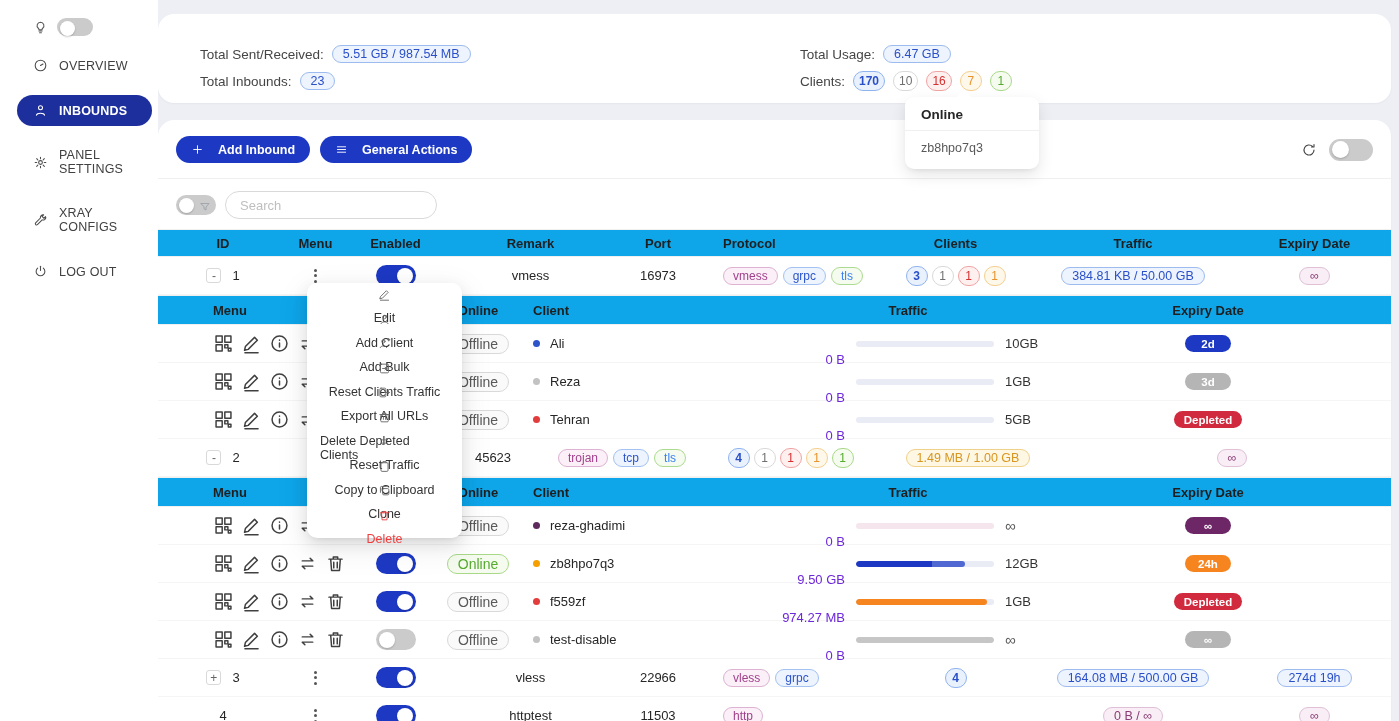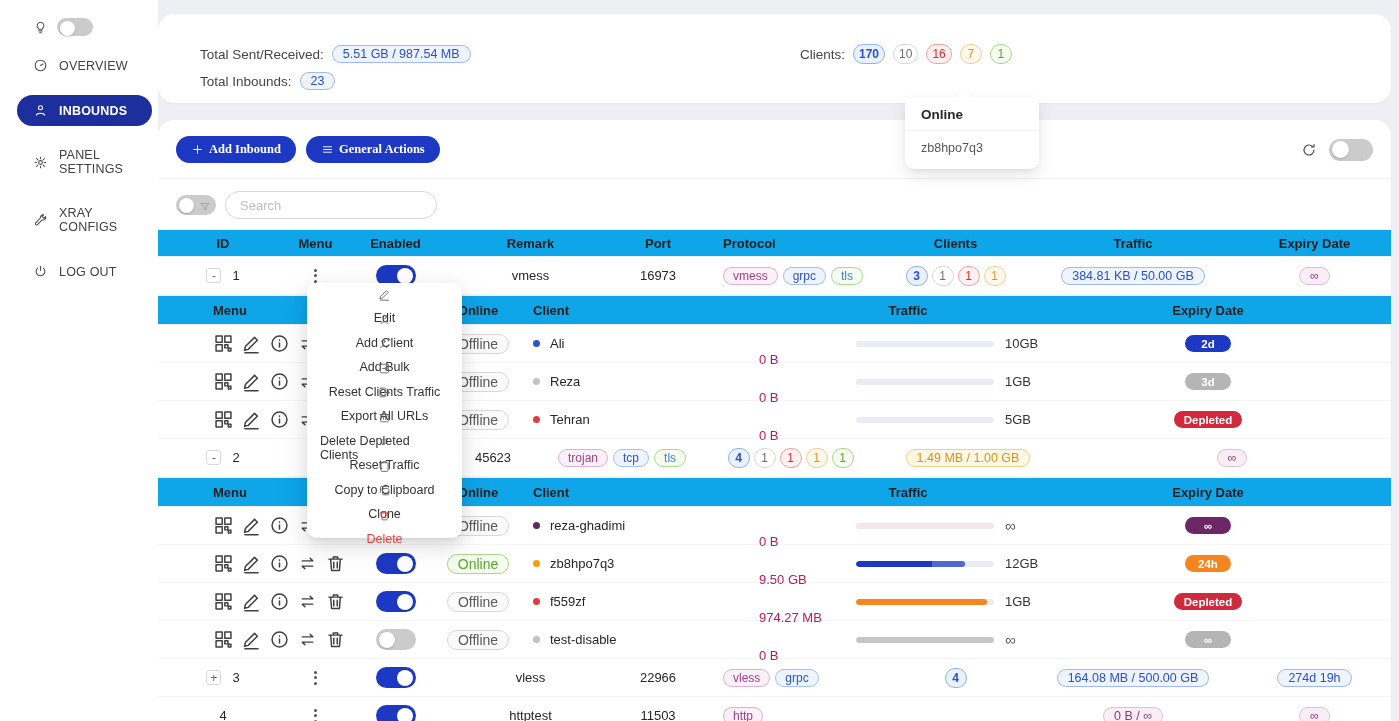--- a/index.html
+++ b/index.html
@@ -41,22 +41,22 @@
   
   .popover { position:absolute; left:758px; top:97px; width:134px; background:#fff; border-radius:9px; z-index:30;
              box-shadow:0 6px 16px rgba(0,0,0,.1), 0 3px 6px -4px rgba(0,0,0,.14); }
   .popover .arrow { position:absolute; top:-5px; left:54px; width:10px; height:10px; background:#fff; transform:rotate(45deg); }
   .popover .pp-title { font-size:13.5px; font-weight:bold; color:#262626; padding:10px 16px 8px; border-bottom:1px solid #f0f0f0; }
   .popover .pp-body { font-size:12.5px; color:#595959; padding:10px 16px 14px; }
 
   
   .panel-card { margin-top:17px; height:640px; border-radius:16px 16px 0 0; overflow:hidden; }
   .toolbar { display:flex; align-items:center; gap:10px; padding:16px 18px 15px; }
-  .btn { display:inline-flex; align-items:center; gap:5px; height:27px; padding:0 15px; border-radius:14px;
-         background:#1d39c4; color:#fff; font-size:12.5px; font-weight:bold; border:none; cursor:pointer;font-family:Liberation Serif, serif; }
+  .btn { display:inline-flex; align-items:center; gap:14px; height:27px; padding:0 15px; border-radius:14px;
+         background:#1d39c4; color:#fff; font-size:12.5px; font-weight:bold; border:none; cursor:pointer; }
   .btn svg { width:13px; height:13px; }
   .toolbar-right { margin-left:auto; display:flex; align-items:center; gap:12px; color:#454545; }
   .toolbar-right .rf svg { width:16px; height:16px; }
   .tdiv { border-bottom:1px solid #f0f0f0; }
   .search-row { display:flex; align-items:center; gap:9px; padding:12px 18px 10px; }
   .search-input { width:212px; height:28px; border:1px solid #d9d9d9; border-radius:14px; padding:0 14px;
                   font-size:13px; color:#595959; outline:none; font-family:"Liberation Sans",sans-serif; }
   .search-input::placeholder { color:#bfbfbf; }
 
   
@@ -92,21 +92,21 @@
   .p-pink  { background:#fbf0f8; border-color:#ddb2d2; color:#a1418c; }
   .p-blue  { background:#edf4fe; border-color:#a3c2f2; color:#2d54c9; }
   .p-green { background:#f5fcef; border-color:#abdb90; color:#3b82f6; }
   .proto { font-size:12px; padding:1px 9px; }
 
   .status { padding:1px 10px; border-radius:999px; font-size:14px; border:1px solid; }
   .status.offline { background:#fafafa; border-color:#d9d9d9; color:#595959; }
   .status.online  { background:#f5fcef; border-color:#a9d988; color:#56ab2f; }
   .cdot { width:7px; height:7px; border-radius:50%; flex:none; }
 
-  .tl { width:86px; color:#be185d;margin-top:32px; }
+  .tl { width:86px; text-align:right; color:#6d28d9;margin-top:32px; }
   .track { width:138px; height:6px; border-radius:3px; background:#e9ebf5; margin:0 6px; overflow:hidden; }
   .track.pink { background:#f5e6ee; }
   .fill { display:block; height:100%; border-radius:3px; }
   .fill-blue { background:linear-gradient(90deg,#1d39c4 0 70%,#4f68d2 70% 100%); }
   .fill-orange { background:#f6851f; }
   .fill-gray { background:#c6c6c6; }
   .tr2 { width:52px; text-align:left; color:#333; }
   .inf { font-size:15px; color:#595959; }
 
   .fbadge { display:inline-block; min-width:46px; padding:2.5px 10px; border-radius:999px; color:#fff;
@@ -193,20 +193,24 @@
         <span>Total Sent/Received:</span>
         <span class="pill t-blue">5.51 GB / 987.54 MB</span>
       </div>
       <div class="stat-line">
         <span>Total Inbounds:</span>
         <span class="pill t-blue">23</span>
       </div>
     </div>
     <div class="stat-block right">
       <div class="stat-line">
+        <span>Total Usage:</span>
+        <span class="pill t-blue">6.47 GB</span>
+      </div>
+      <div class="stat-line">
         <span>Clients:</span>
         <span class="cnt c-blue">170</span>
         <span class="cnt c-gray">10</span>
         <span class="cnt c-red">16</span>
         <span class="cnt c-orange">7</span>
         <span class="cnt c-green">1</span>
       </div>
     </div>
   </div>
 

